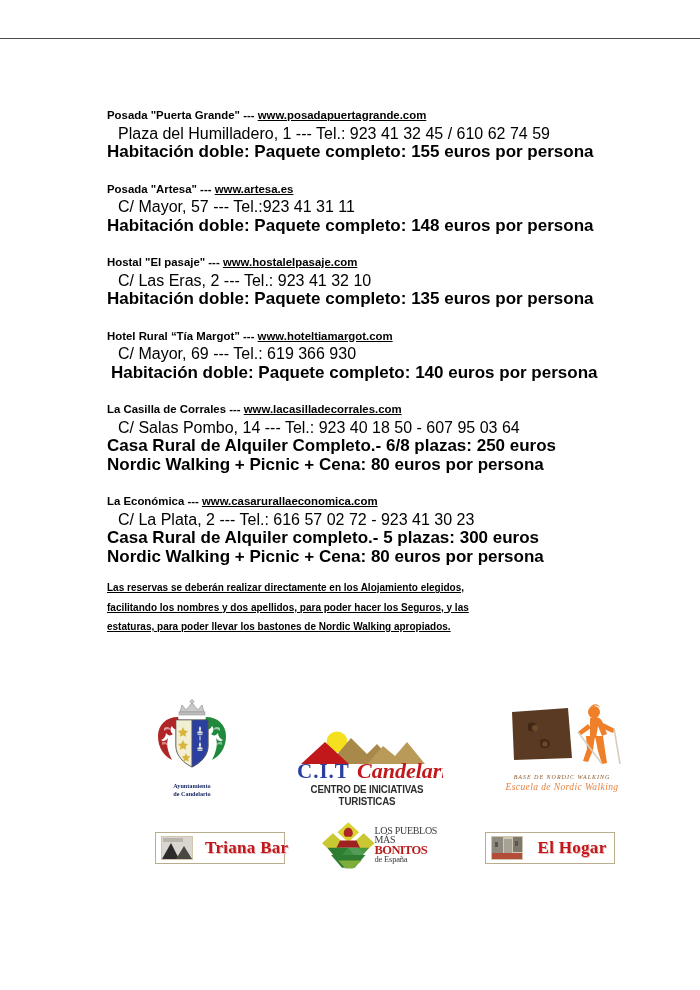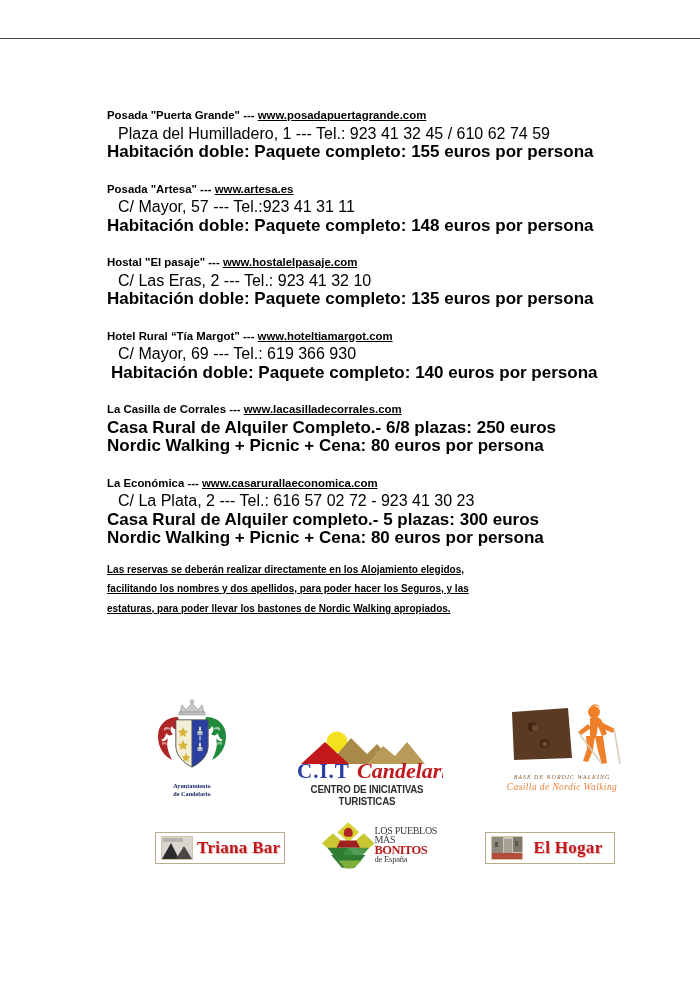--- a/index.html
+++ b/index.html
@@ -137,21 +137,21 @@
     margin-top: 0px;
   }
 
   
   .badge {
     border: 1.2px solid #b9ad8e;
     background: #ffffff;
     padding: 3px 5px;
     display: flex;
     align-items: center;
-    gap: 4px;
+    gap: 12px;
     box-sizing: border-box;
   }
   .badge .thumb {
     width: 30px;
     height: 22px;
     flex: 0 0 auto;
     border: 1px solid #cfc6ad;
     overflow: hidden;
     position: relative;
   }
@@ -212,20 +212,21 @@
   </div>
 
   <div class="listing">
     <div class="name-line"><span>Hotel Rural “Tía Margot” --- </span><span class="url">www.hoteltiamargot.com</span></div>
     <div class="addr-line">C/ Mayor, 69 --- Tel.: 619 366 930</div>
     <div class="price-line indent1">Habitación doble: Paquete completo:  140 euros por persona</div>
   </div>
 
   <div class="listing">
     <div class="name-line"><span>La Casilla de Corrales --- </span><span class="url">www.lacasilladecorrales.com</span></div>
+    <div class="addr-line">C/ Salas Pombo, 14 --- Tel.: 923 40 18 50 - 607 95 03 64</div>
     <div class="price-line">Casa Rural de Alquiler Completo.- 6/8 plazas: 250 euros</div>
     <div class="price-line">Nordic Walking + Picnic + Cena: 80 euros por persona</div>
   </div>
 
   <div class="listing">
     <div class="name-line"><span>La Económica --- </span><span class="url">www.casarurallaeconomica.com</span></div>
     <div class="addr-line">C/ La Plata, 2 --- Tel.: 616 57 02 72 - 923 41 30 23</div>
     <div class="price-line">Casa Rural de Alquiler completo.- 5 plazas: 300 euros</div>
     <div class="price-line">Nordic Walking + Picnic + Cena: 80 euros por persona</div>
   </div>
@@ -317,21 +318,21 @@
           <path d="M88 34 l9 0 -2 14 -5 12 -5-1 4-12 z"></path>
           <path d="M97 34 l8 0 2 14 2 13 -5 1 -4-13 z"></path>
           <path d="M103 20 l14 7 -2 4 -14-6 z"></path>
           <path d="M90 22 l-10 8 3 3 10-7 z"></path>
         </g>
 
         <line x1="80" y1="30" x2="104" y2="62" stroke="#d9cfbe" stroke-width="1.6"></line>
         <line x1="116" y1="26" x2="122" y2="62" stroke="#d9cfbe" stroke-width="1.6"></line>
       </svg>
       <div class="nw-small">BASE DE NORDIC WALKING</div>
-      <div class="nw-script">Casilla de Nordic Walking</div>
+      <div class="nw-script">Escuela de Nordic Walking</div>
     </div>
   </div>
 
   <div class="logo-row" style="height:70px; margin-top:32px;">
 
     <div class="logo-cell" style="left:155px; top:0; width:130px;">
       <div class="badge">
         <div class="thumb">
           <svg width="30" height="22" viewBox="0 0 30 22">
             <rect width="30" height="22" fill="#d9d6cf"></rect>

